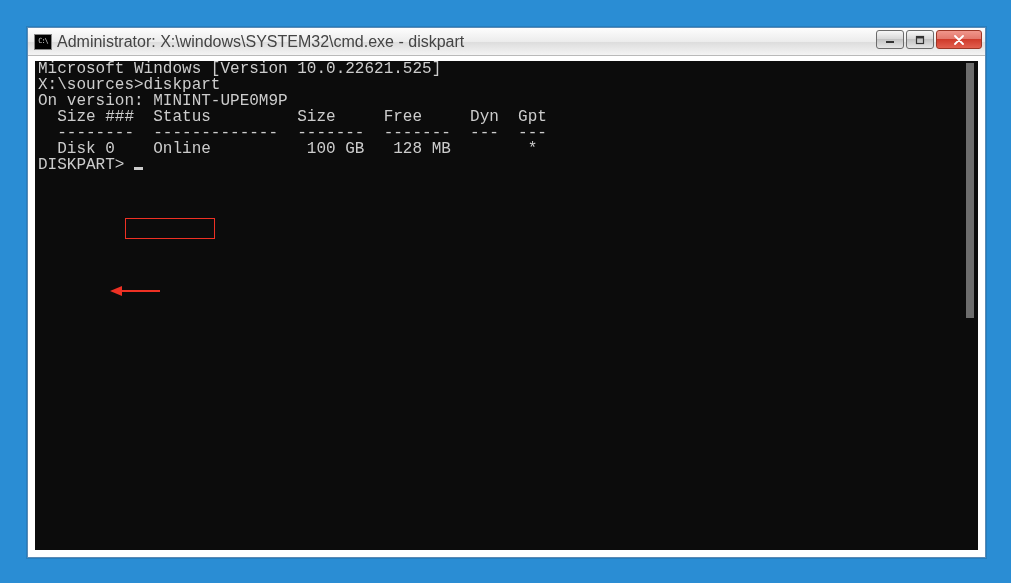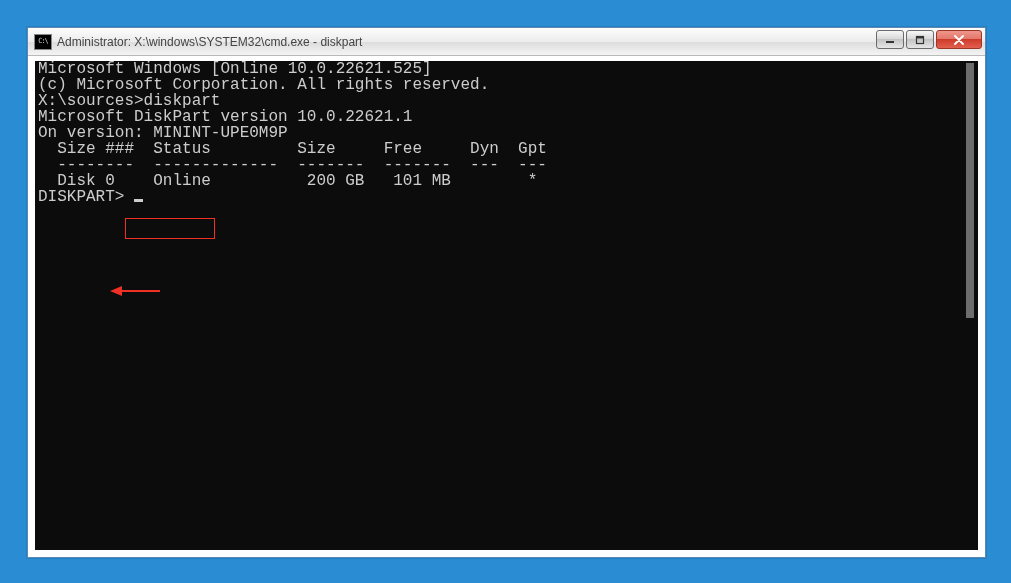--- a/index.html
+++ b/index.html
@@ -39,21 +39,21 @@
     display:flex;
     align-items:center;
     justify-content:center;
   }
   .titlebar .app-icon span{
     color:#ccc;
     font:7px/7px monospace;
     letter-spacing:-1px;
   }
   .titlebar .title-text{
-    font-size:12px;
+    font-size:16px;
     color:#444;
     white-space:nowrap;
   }
   .win-buttons{
     position:absolute;
     right:3px;
     top:2px;
     display:flex;
     gap:2px;
   }
@@ -153,33 +153,31 @@
       </div>
       <div class="win-btn close">
         <svg width="12" height="10" viewBox="0 0 12 10">
             <path d="M2 1 L10 9 M10 1 L2 9" stroke="#fff" stroke-width="1.8" stroke-linecap="round"></path>
           </svg>
       </div>
     </div>
   </div>
 
   <div class="console-area">
-<pre>Microsoft Windows [Online 10.0.22621.525]</pre>
-<pre>(c) Microsoft Corporation. All rights reserved.</pre>
+<pre>Microsoft Windows [Version 10.0.22621.525]</pre>
 <pre></pre>
 <pre>X:\sources&gt;diskpart</pre>
 <pre></pre>
-<pre>Microsoft DiskPart version 10.0.22621.1</pre>
 <pre></pre>
 <pre>On version: MININT-UPE0M9P</pre>
 <pre></pre>
 <pre></pre>
 <pre>  Size ###  Status         Size     Free     Dyn  Gpt</pre>
 <pre>  --------  -------------  -------  -------  ---  ---</pre>
-<pre>  Disk 0    Online          200 GB   101 MB        *</pre>
+<pre>  Disk 0    Online          100 GB   128 MB        *</pre>
 <pre></pre>
 <pre><span>DISKPART&gt; </span><span class="cursor-block"></span></pre>
 
     <div class="highlight-box" style="left:90px;top:157px;width:90px;height:21px;"></div>
     <div class="arrow" style="left:75px;top:224px;">
       <svg width="50" height="12" viewBox="0 0 50 12">
         <line x1="50" y1="6" x2="8" y2="6" stroke="#ee3124" stroke-width="2"></line>
         <polygon points="0,6 12,1 12,11" fill="#ee3124"></polygon>
       </svg>
     </div>

